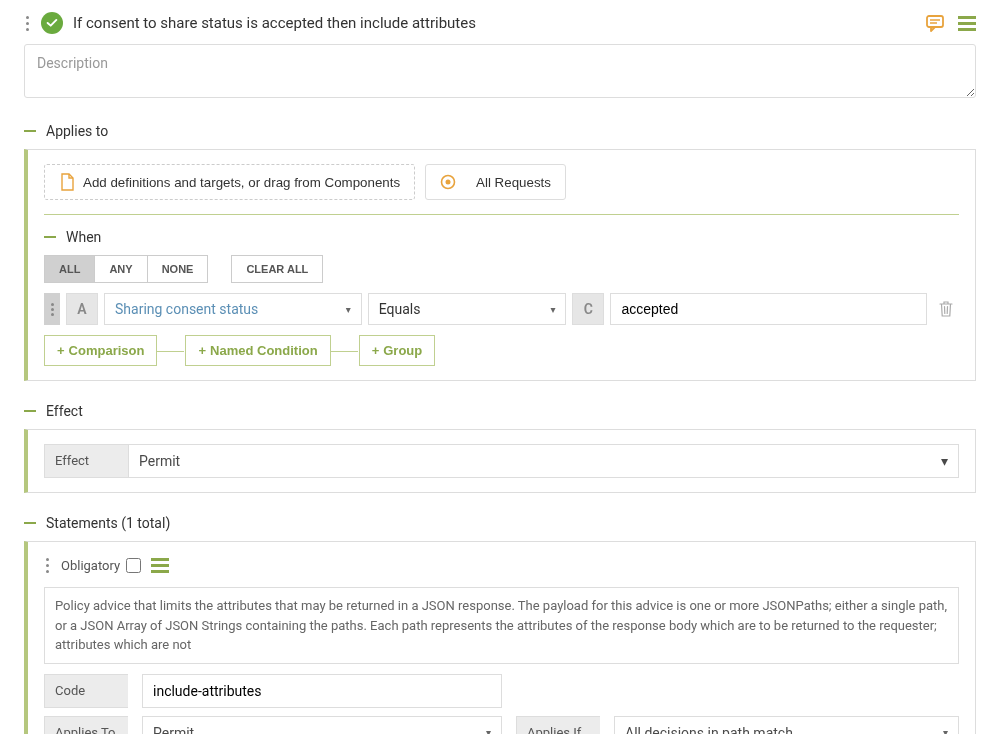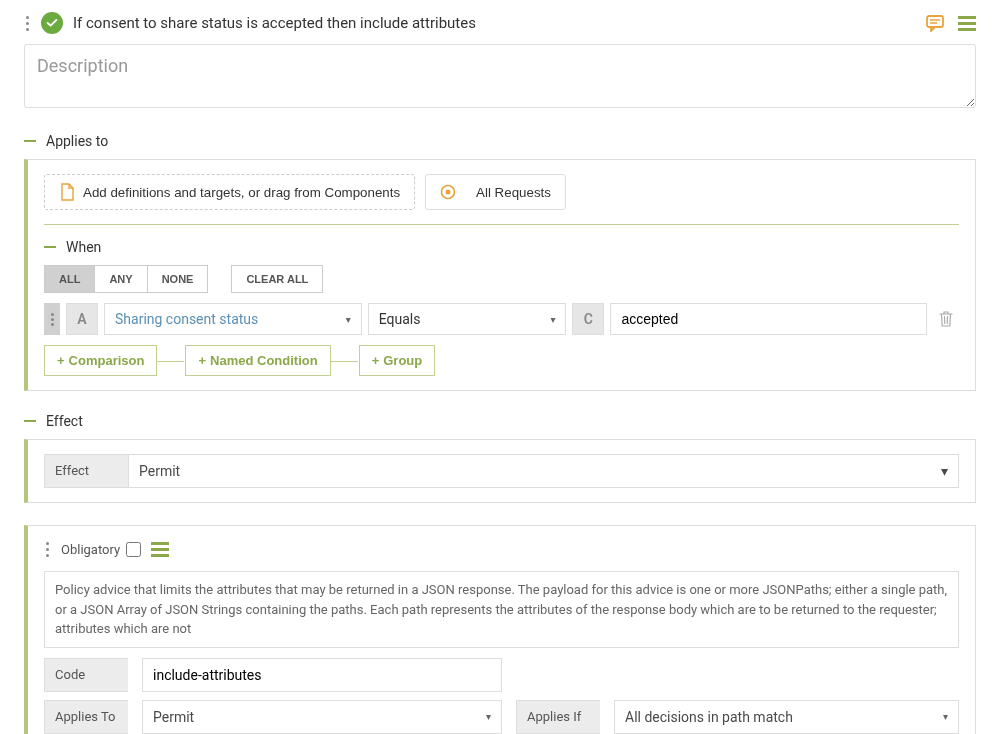--- a/index.html
+++ b/index.html
@@ -5,21 +5,21 @@
 * { box-sizing: border-box; margin: 0; padding: 0; }
 body { font-family: -apple-system, BlinkMacSystemFont, "Segoe UI", Roboto, sans-serif; font-size: 14px; color: #4a4a4a; background: #fff; padding: 12px 24px; }
 .rule-header { display: flex; align-items: center; gap: 10px; margin-bottom: 10px; }
 .drag-handle { display: flex; flex-direction: column; gap: 3px; cursor: grab; padding: 2px; }
 .drag-handle span { width: 3px; height: 3px; background: #888; border-radius: 50%; display: block; }
 .check-badge { width: 22px; height: 22px; background: #6aaa3e; border-radius: 50%; display: flex; align-items: center; justify-content: center; }
 .check-badge svg { width: 14px; height: 14px; }
 .rule-title { font-size: 15px; color: #333; flex: 1; }
 .header-icons { display: flex; gap: 12px; align-items: center; }
 .icon-btn { width: 22px; height: 22px; display: flex; align-items: center; justify-content: center; cursor: pointer; }
-.textarea-desc { width: 100%; border: 1px solid #ddd; border-radius: 3px; padding: 10px 12px; min-height: 48px; resize: vertical; font-family: inherit; font-size: 18px; color: #701a75; }
+.textarea-desc { width: 100%; border: 1px solid #ddd; border-radius: 3px; padding: 10px 12px; min-height: 48px; resize: vertical; font-family: inherit; font-size: 14px; color: #701a75; }
 .textarea-desc::placeholder { color: #999; }
 .section { margin-top: 22px; }
 .section-header { display: flex; align-items: center; gap: 10px; margin-bottom: 10px; font-size: 14px; color: #333; }
 .collapse-icon { width: 12px; height: 2px; background: #8ba84a; cursor: pointer; }
 .card { border: 1px solid #ddd; border-left: 4px solid #b5c77e; padding: 14px 16px; background: #fff; }
 .targets-row { display: flex; gap: 10px; margin-bottom: 14px; }
 .add-defs-btn { display: flex; align-items: center; gap: 8px; border: 1px dashed #ccc; border-radius: 3px; padding: 8px 14px; color: #333; background: #fff; cursor: pointer; }
 .all-requests-btn { display: flex; align-items: center; gap: 20px; border: 1px solid #ddd; border-radius: 3px; padding: 8px 14px; color: #333; background: #fff; cursor: pointer; }
 .target-circle { width: 16px; height: 16px; }
 .hr-green { border: none; border-top: 1px solid #c0d090; margin-bottom: 14px; }
@@ -185,20 +185,24 @@
       <div class="effect-select">
         <span>Permit</span>
         <span class="caret">▾</span>
       </div>
     </div>
   </div>
 </div>
 
 
 <div class="section">
+  <div class="section-header">
+    <div class="collapse-icon"></div>
+    <span>Statements (1 total)</span>
+  </div>
   <div class="card">
     <div class="stmt-header">
       <div class="drag-handle">
           <span></span>
           <span></span>
           <span></span>
         </div>
       <label class="obligatory">
         <span>Obligatory</span>
         <input type="checkbox" style="">

